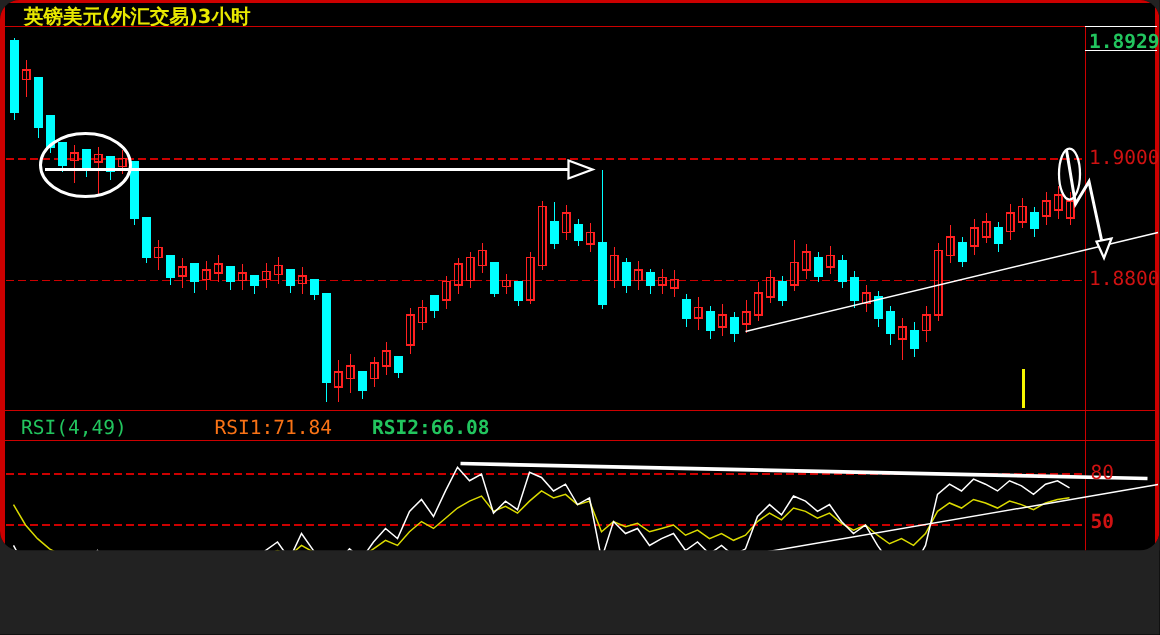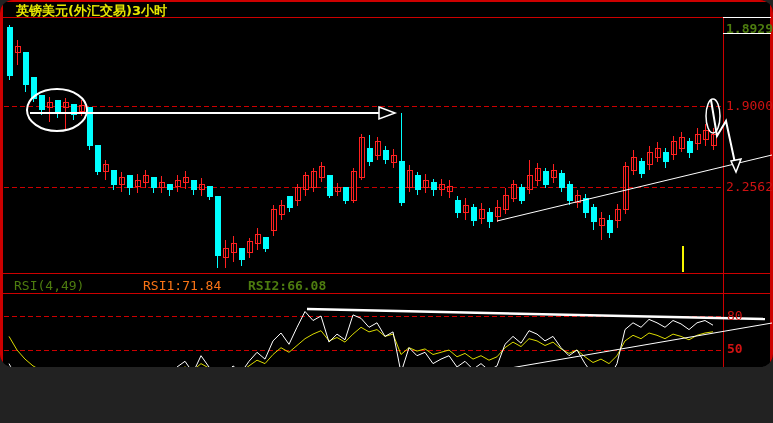--- a/index.html
+++ b/index.html
@@ -3,21 +3,21 @@
 <meta charset="utf-8">
 <style>
   html,body{margin:0;padding:0;background:#222;}
   #window{
     position:relative;width:773px;height:367px;background:#000;
     overflow:hidden;font-family:"DejaVu Sans Mono", monospace;border-radius:13px;
   }
   .abs{position:absolute;}
   .lbl{position:absolute;font-size:13px;line-height:13px;letter-spacing:0px;white-space:nowrap;}
   .red{color:#cf1212;}
-  .yellow{color:#4d7c0f;}
+  .yellow{color:#22c55e;}
   .white{color:#f97316;}
   #title{left:16px;top:2px;font-family:"DejaVu Sans", sans-serif;font-weight:bold;font-size:13px;color:#e8e800;}
   svg{position:absolute;left:0;top:0;}
 </style>
 </head>
 <body>
 
 <div id="window">
 
   <div class="abs" style="left:0;top:0;width:773px;height:17px;">
@@ -229,21 +229,21 @@
       <polyline points="711,100 717,136 726,121 735,163" fill="none" stroke="#ffffff" stroke-width="2" shape-rendering="auto"></polyline>
       <polygon points="731,161 741,159 736,172" fill="#000" stroke="#ffffff" stroke-width="1.5" shape-rendering="auto"></polygon>
       <line x1="723" y1="17.5" x2="771" y2="17.5" stroke="#ffffff" stroke-width="1"></line>
       <line x1="723" y1="33.5" x2="771" y2="33.5" stroke="#ffffff" stroke-width="1"></line>
       <line x1="307" y1="309" x2="765" y2="319" stroke="#ffffff" stroke-width="2.5" shape-rendering="auto"></line>
       <line x1="493" y1="371" x2="772" y2="323" stroke="#ffffff" stroke-width="1" shape-rendering="auto"></line>
     </svg>
 
   <div class="lbl yellow" style="left:726px;top:22px;font-weight:bold;">1.8929</div>
   <div class="lbl red" style="left:726px;top:99px;">1.9000</div>
-  <div class="lbl red" style="left:726px;top:180px;">2.2562</div>
+  <div class="lbl red" style="left:726px;top:180px;">1.8800</div>
 
   <div class="abs" style="left:0;top:275px;width:773px;height:18px;">
     <span class="lbl yellow" style="left:14px;top:4px;">RSI(4,49)</span>
     <span class="lbl white" style="left:143px;top:4px;">RSI1:71.84</span>
     <span class="lbl yellow" style="left:248px;top:4px;font-weight:bold;">RSI2:66.08</span>
   </div>
 
   <div class="lbl red" style="left:727px;top:309px;">80</div>
   <div class="lbl red" style="left:727px;top:342px;font-weight:bold;">50</div>
   <div class="lbl red" style="left:727px;top:374px;">20</div>

